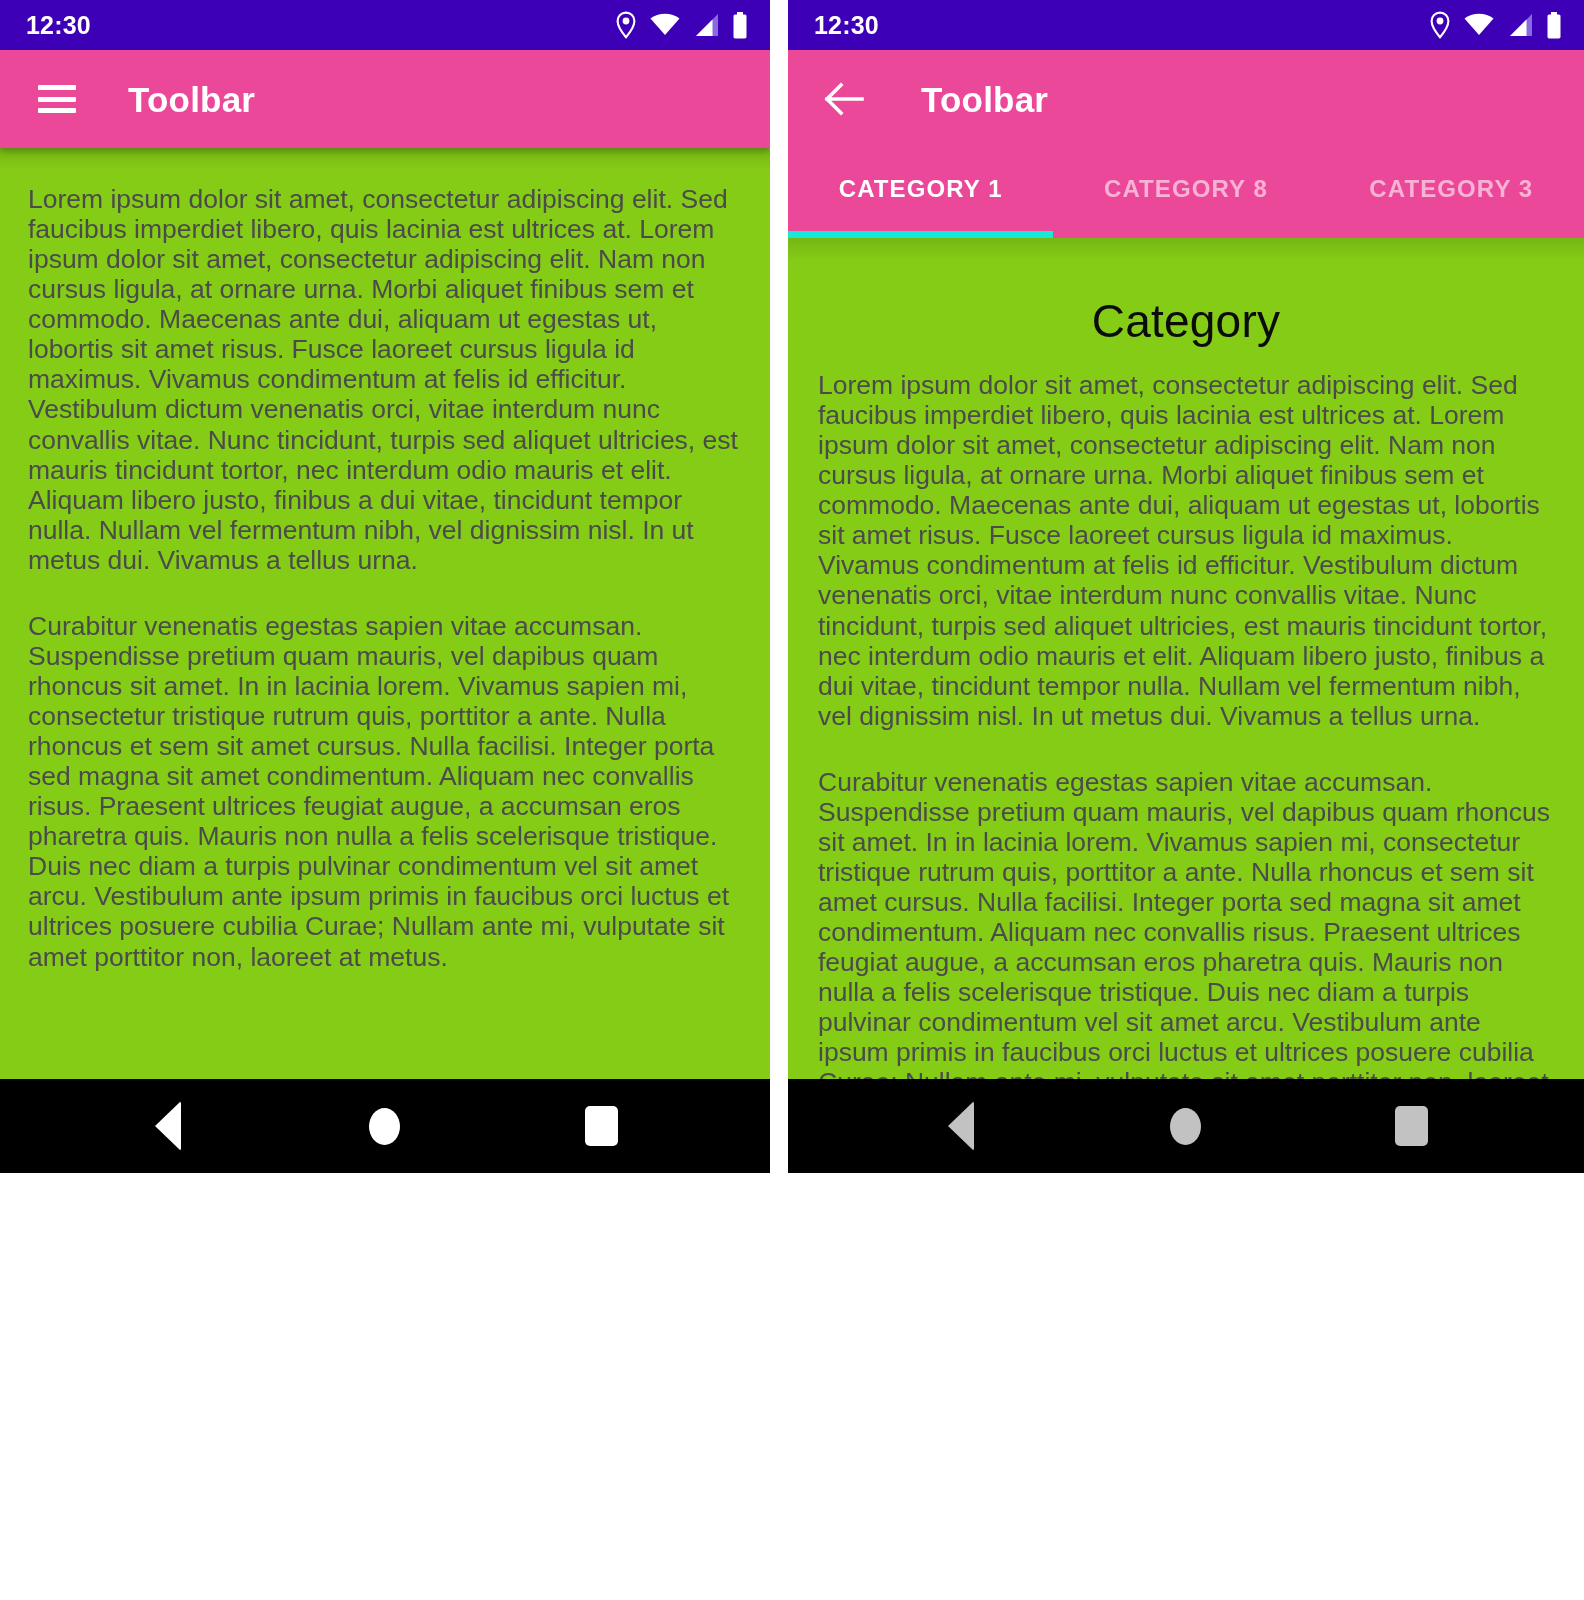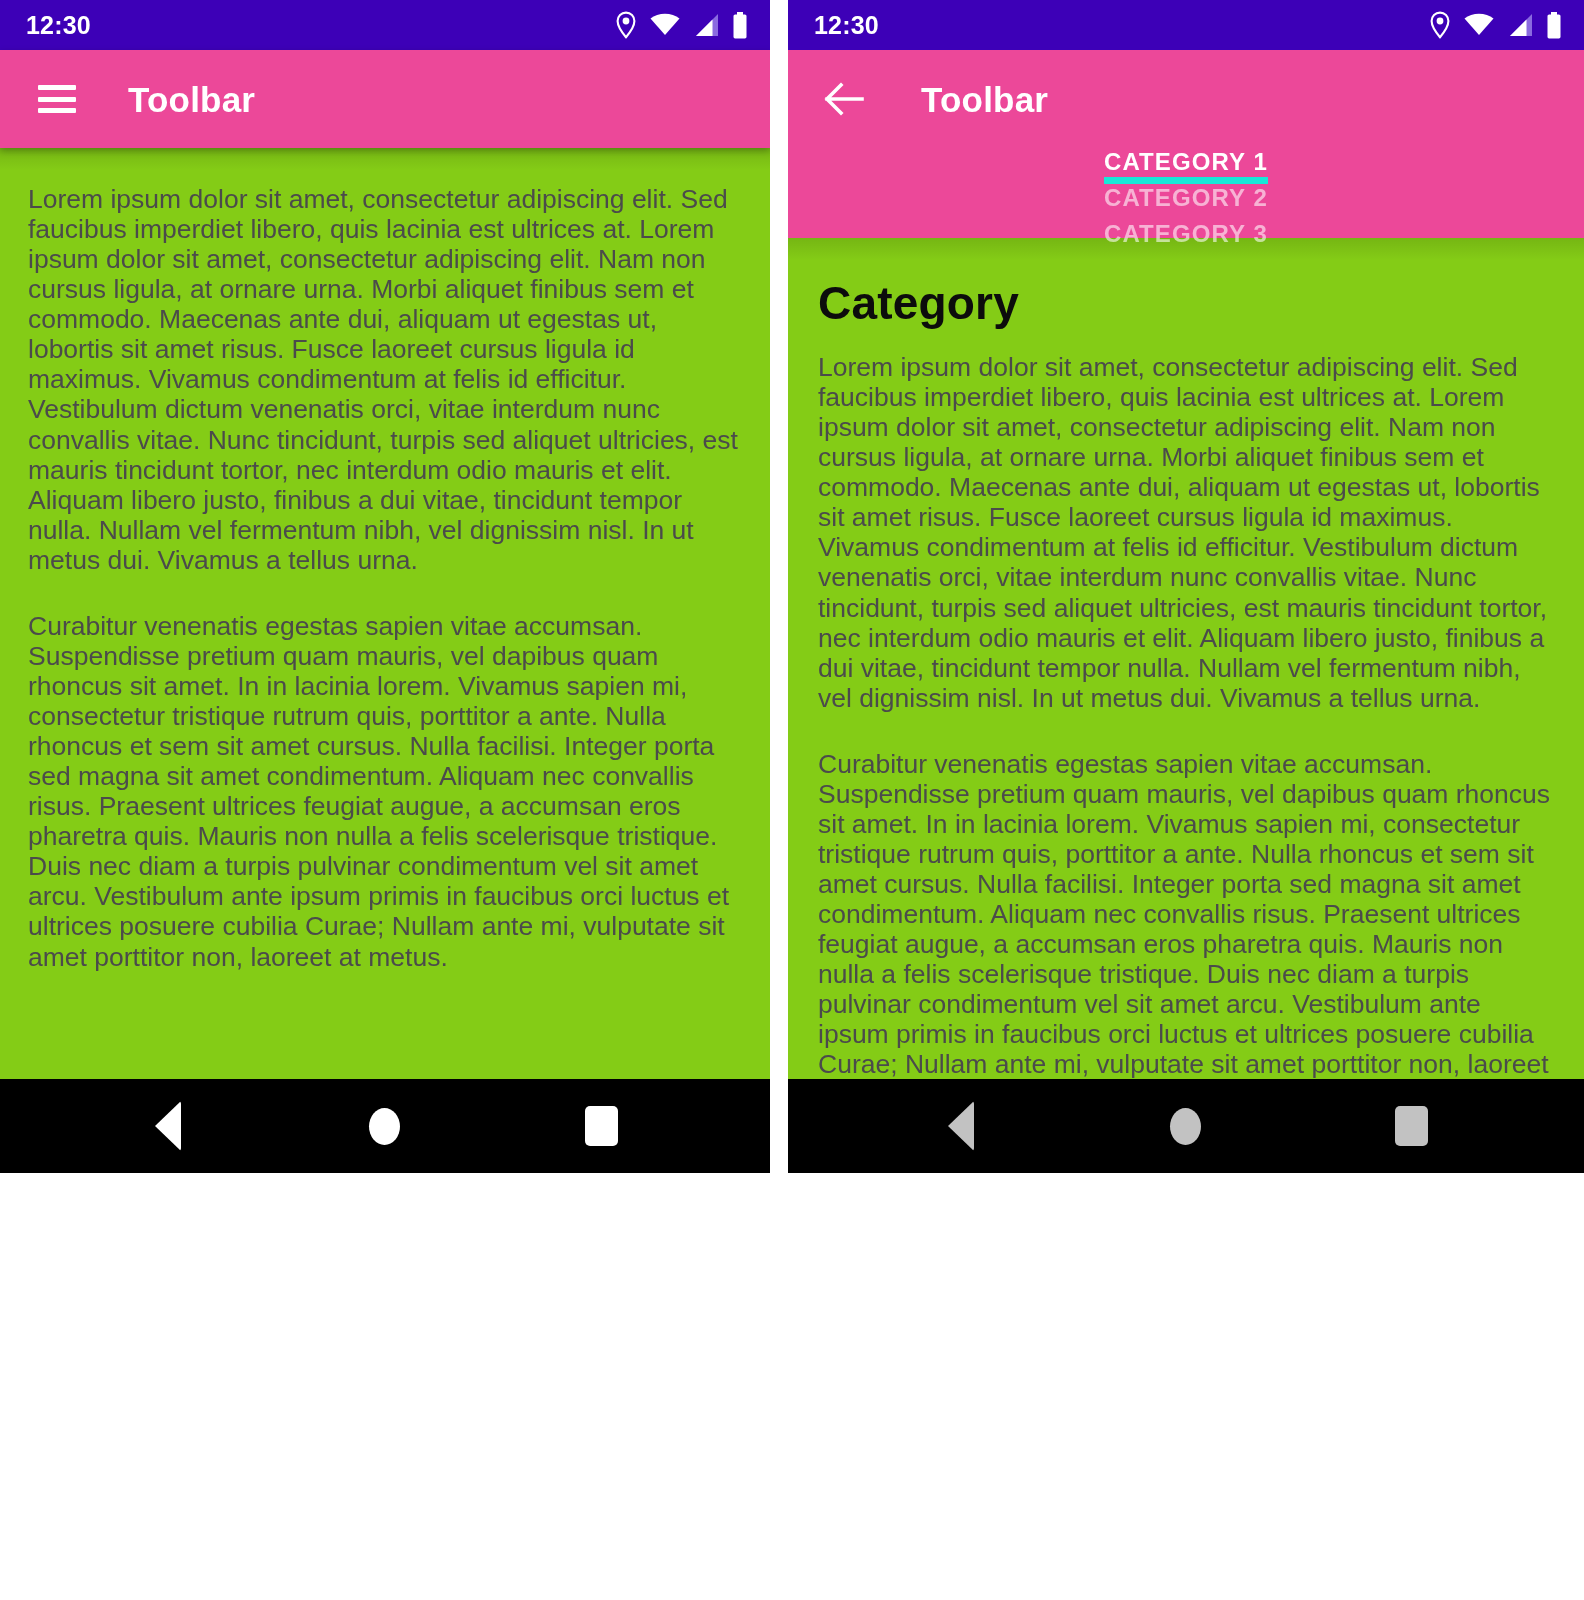--- a/index.html
+++ b/index.html
@@ -90,23 +90,22 @@
     margin-left:42px;
     letter-spacing:.2px;
     line-height:1;
   }
   .phone.right .toolbar-title { margin-left:47px; }
 
   
   .tabs {
     display:flex;
     height:90px;
-    align-items:center;
-    position:relative;
-    flex-direction:column;
+    align-items:flex-start;
+    position:relative;
   }
   .tab {
     flex:1 1 0;
     height:90px;
     display:flex;
     align-items:center;
     justify-content:center;
     font-size:24px;
     font-weight:bold;
     letter-spacing:1.1px;
@@ -137,25 +136,26 @@
     position:absolute;
     left:0; right:0; top:0;
     height:22px;
     background:linear-gradient(to bottom, rgba(0,0,0,.11), rgba(0,0,0,0));
     pointer-events:none;
   }
   .phone.right .content { padding:0 30px; }
 
   .page-heading {
     font-size:46px;
-    font-weight:bold;
+    font-weight:normal;
     color:#0c0c0c;
-    margin-top:38px;
+    margin-top:56px;
     margin-bottom:22px;
     letter-spacing:.2px;
+    text-align:center;
   }
 
   .para {
     font-size:26.5px;
     line-height:1.135;
     color:#4b4b4b;
     margin-top:36px;
   }
   .phone.right .para { font-size:26.5px; }
 
@@ -273,21 +273,21 @@
         <div class="nav-btn">
           <svg width="42" height="34" viewBox="0 0 42 34">
             <path d="M3 17 L38 17 M3 17 L17 3 M3 17 L17 31" fill="none" stroke="#fff" stroke-width="3.6" stroke-linecap="square"></path>
           </svg>
         </div>
         <div class="toolbar-title">Toolbar</div>
       </div>
 
       <div class="tabs">
         <div class="tab active">CATEGORY 1</div>
-        <div class="tab">CATEGORY 2</div>
+        <div class="tab">CATEGORY 8</div>
         <div class="tab">CATEGORY 3</div>
       </div>
     </div>
 
     <div class="content">
       <h1 class="page-heading">Category</h1>
       <p class="para" style="margin-top:22px;">Lorem ipsum dolor sit amet, consectetur adipiscing elit. Sed faucibus imperdiet libero, quis lacinia est ultrices at. Lorem ipsum dolor sit amet, consectetur adipiscing elit. Nam non cursus ligula, at ornare urna. Morbi aliquet finibus sem et commodo. Maecenas ante dui, aliquam ut egestas ut, lobortis sit amet risus. Fusce laoreet cursus ligula id maximus. Vivamus condimentum at felis id efficitur. Vestibulum dictum venenatis orci, vitae interdum nunc convallis vitae. Nunc tincidunt, turpis sed aliquet ultricies, est mauris tincidunt tortor, nec interdum odio mauris et elit. Aliquam libero justo, finibus a dui vitae, tincidunt tempor nulla. Nullam vel fermentum nibh, vel dignissim nisl. In ut metus dui. Vivamus a tellus urna.</p>
       <p class="para">Curabitur venenatis egestas sapien vitae accumsan. Suspendisse pretium quam mauris, vel dapibus quam rhoncus sit amet. In in lacinia lorem. Vivamus sapien mi, consectetur tristique rutrum quis, porttitor a ante. Nulla rhoncus et sem sit amet cursus. Nulla facilisi. Integer porta sed magna sit amet condimentum. Aliquam nec convallis risus. Praesent ultrices feugiat augue, a accumsan eros pharetra quis. Mauris non nulla a felis scelerisque tristique. Duis nec diam a turpis pulvinar condimentum vel sit amet arcu. Vestibulum ante ipsum primis in faucibus orci luctus et ultrices posuere cubilia Curae; Nullam ante mi, vulputate sit amet porttitor non, laoreet at metus.</p>
     </div>
 

